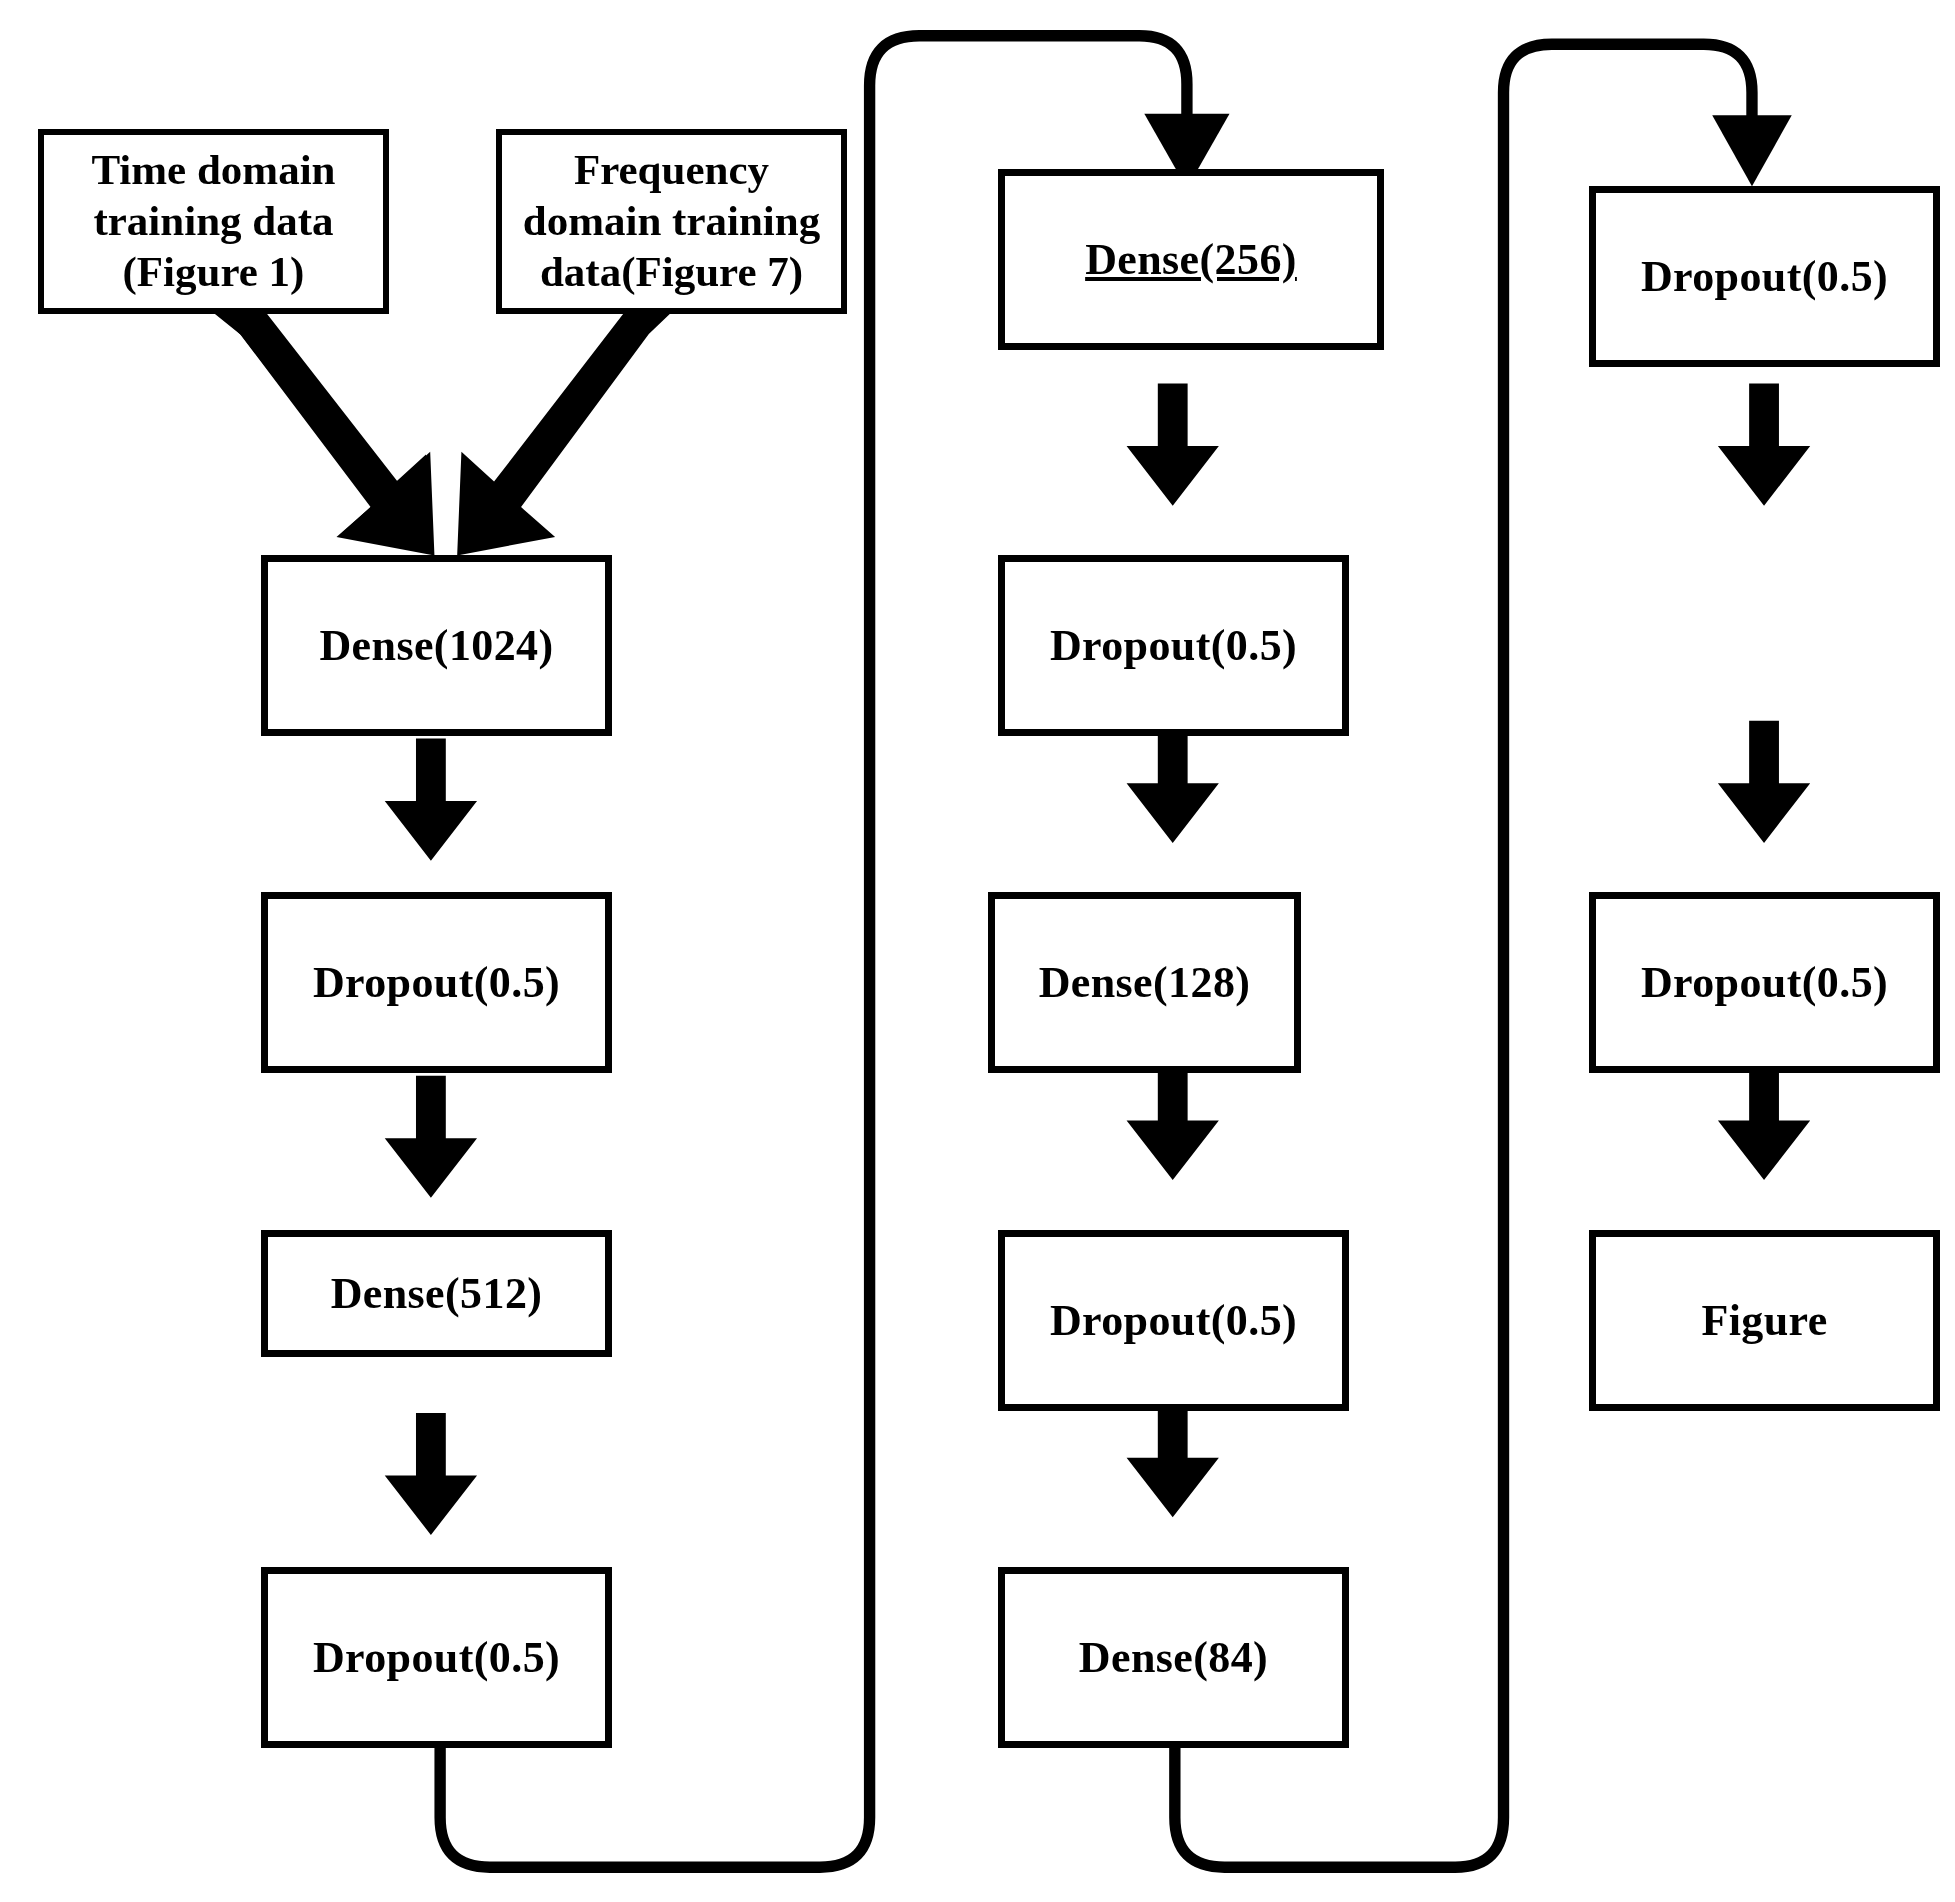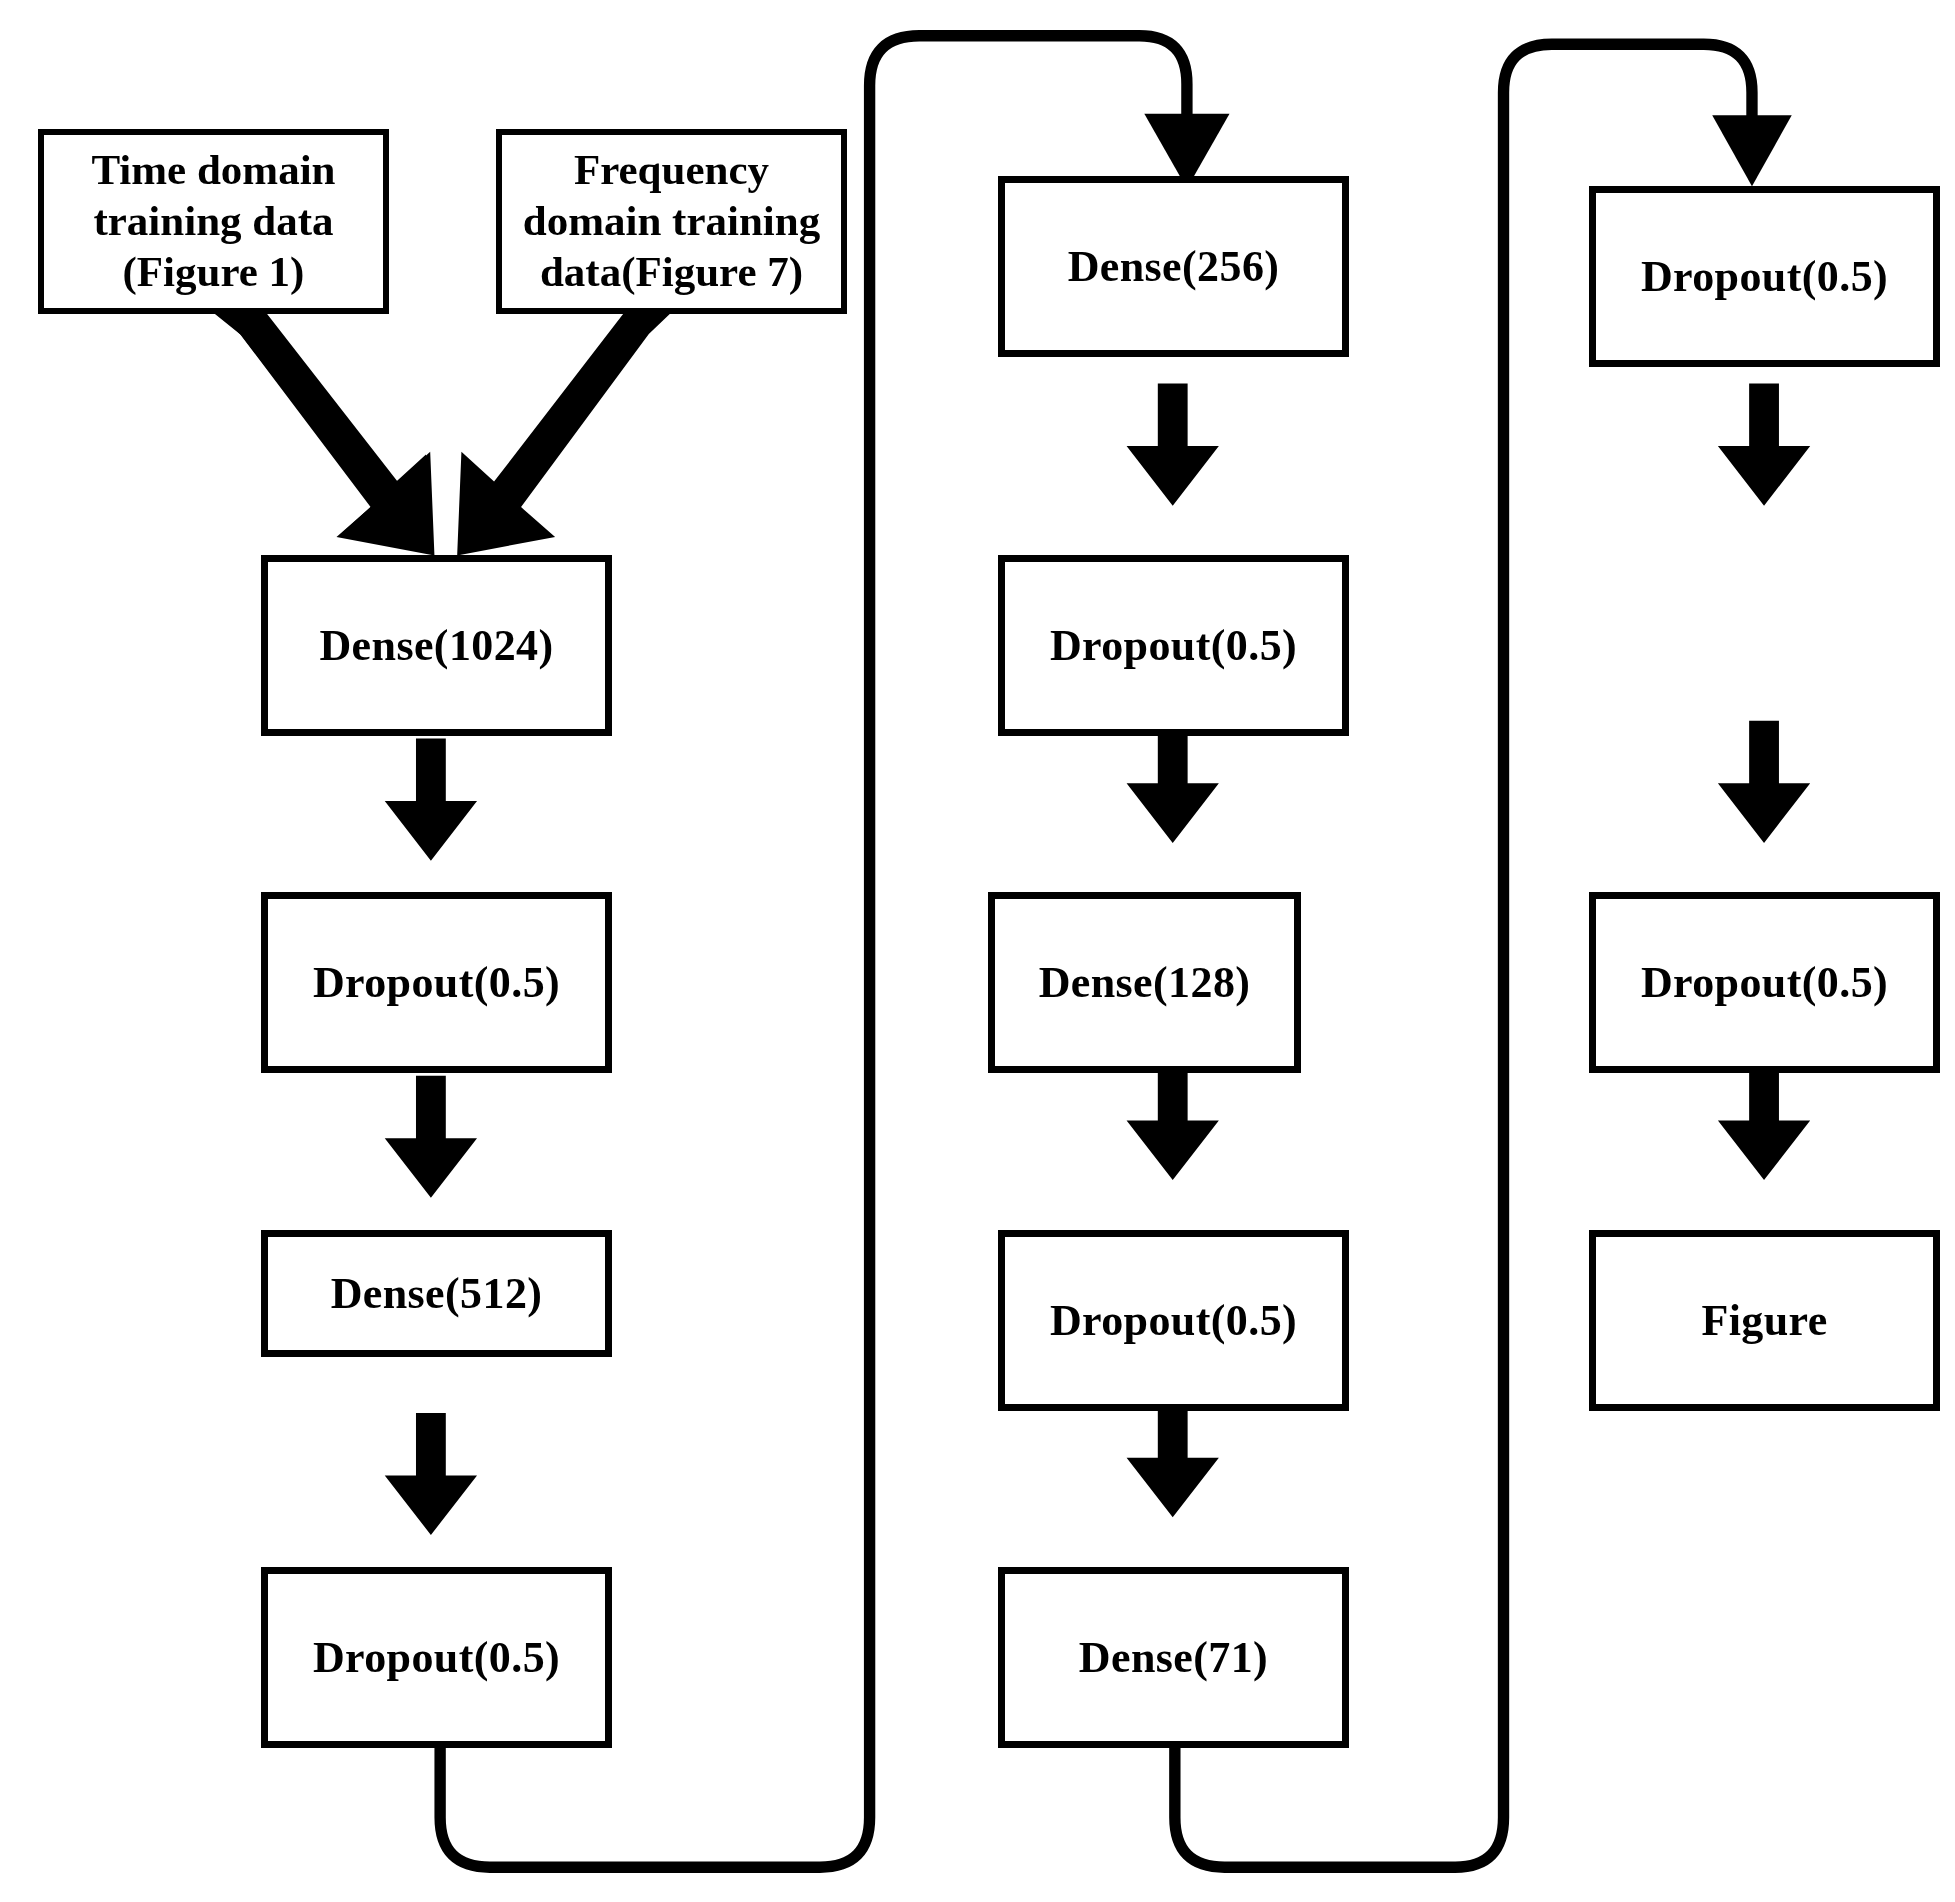--- a/index.html
+++ b/index.html
@@ -180,38 +180,38 @@
   </div>
 
   <div class="node-box" style="left:261px; top:1218px; width:351px; height:127px;">
     <span class="node-label layer-label">Dense(512)</span>
   </div>
 
   <div class="node-box" style="left:261px; top:1555px; width:351px; height:181px;">
     <span class="node-label layer-label">Dropout(0.5)</span>
   </div>
 
-  <div class="node-box" style="left:998px; top:164px; width:351px; height:181px;">
+  <div class="node-box" style="left:998px; top:157px; width:386px; height:181px;text-decoration:underline;">
     <span class="node-label layer-label">Dense(256)</span>
   </div>
 
   <div class="node-box" style="left:998px; top:543px; width:351px; height:181px;">
     <span class="node-label layer-label">Dropout(0.5)</span>
   </div>
 
   <div class="node-box" style="left:988px; top:880px; width:313px; height:181px;">
     <span class="node-label layer-label">Dense(128)</span>
   </div>
 
   <div class="node-box" style="left:998px; top:1218px; width:351px; height:181px;">
     <span class="node-label layer-label">Dropout(0.5)</span>
   </div>
 
   <div class="node-box" style="left:998px; top:1555px; width:351px; height:181px;">
-    <span class="node-label layer-label">Dense(71)</span>
+    <span class="node-label layer-label">Dense(84)</span>
   </div>
 
   <div class="node-box" style="left:1589px; top:174px; width:351px; height:181px;">
     <span class="node-label layer-label">Dropout(0.5)</span>
   </div>
 
 
   <div class="node-box" style="left:1589px; top:880px; width:351px; height:181px;">
     <span class="node-label layer-label">Dropout(0.5)</span>
   </div>

